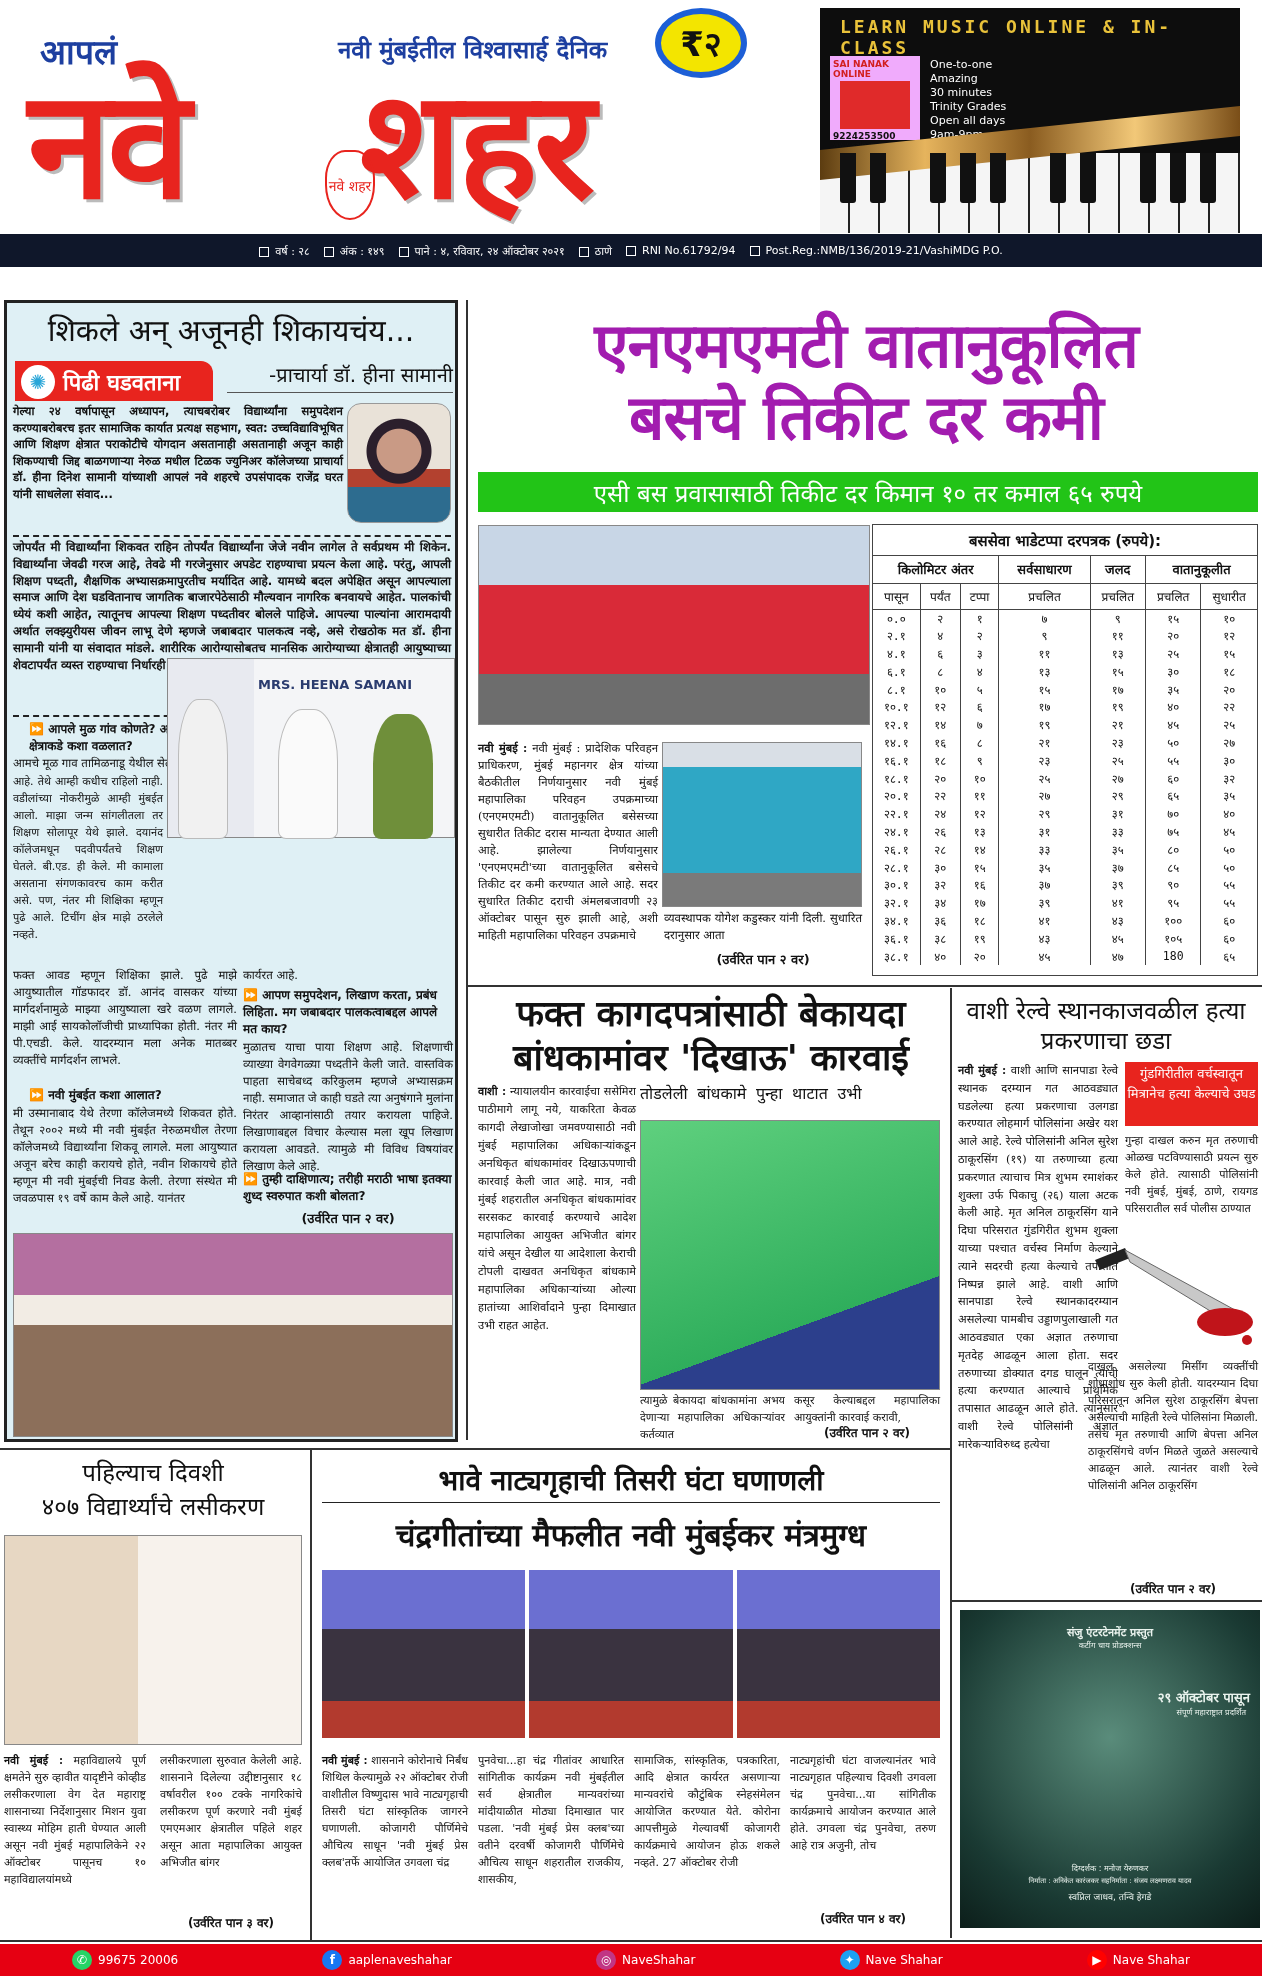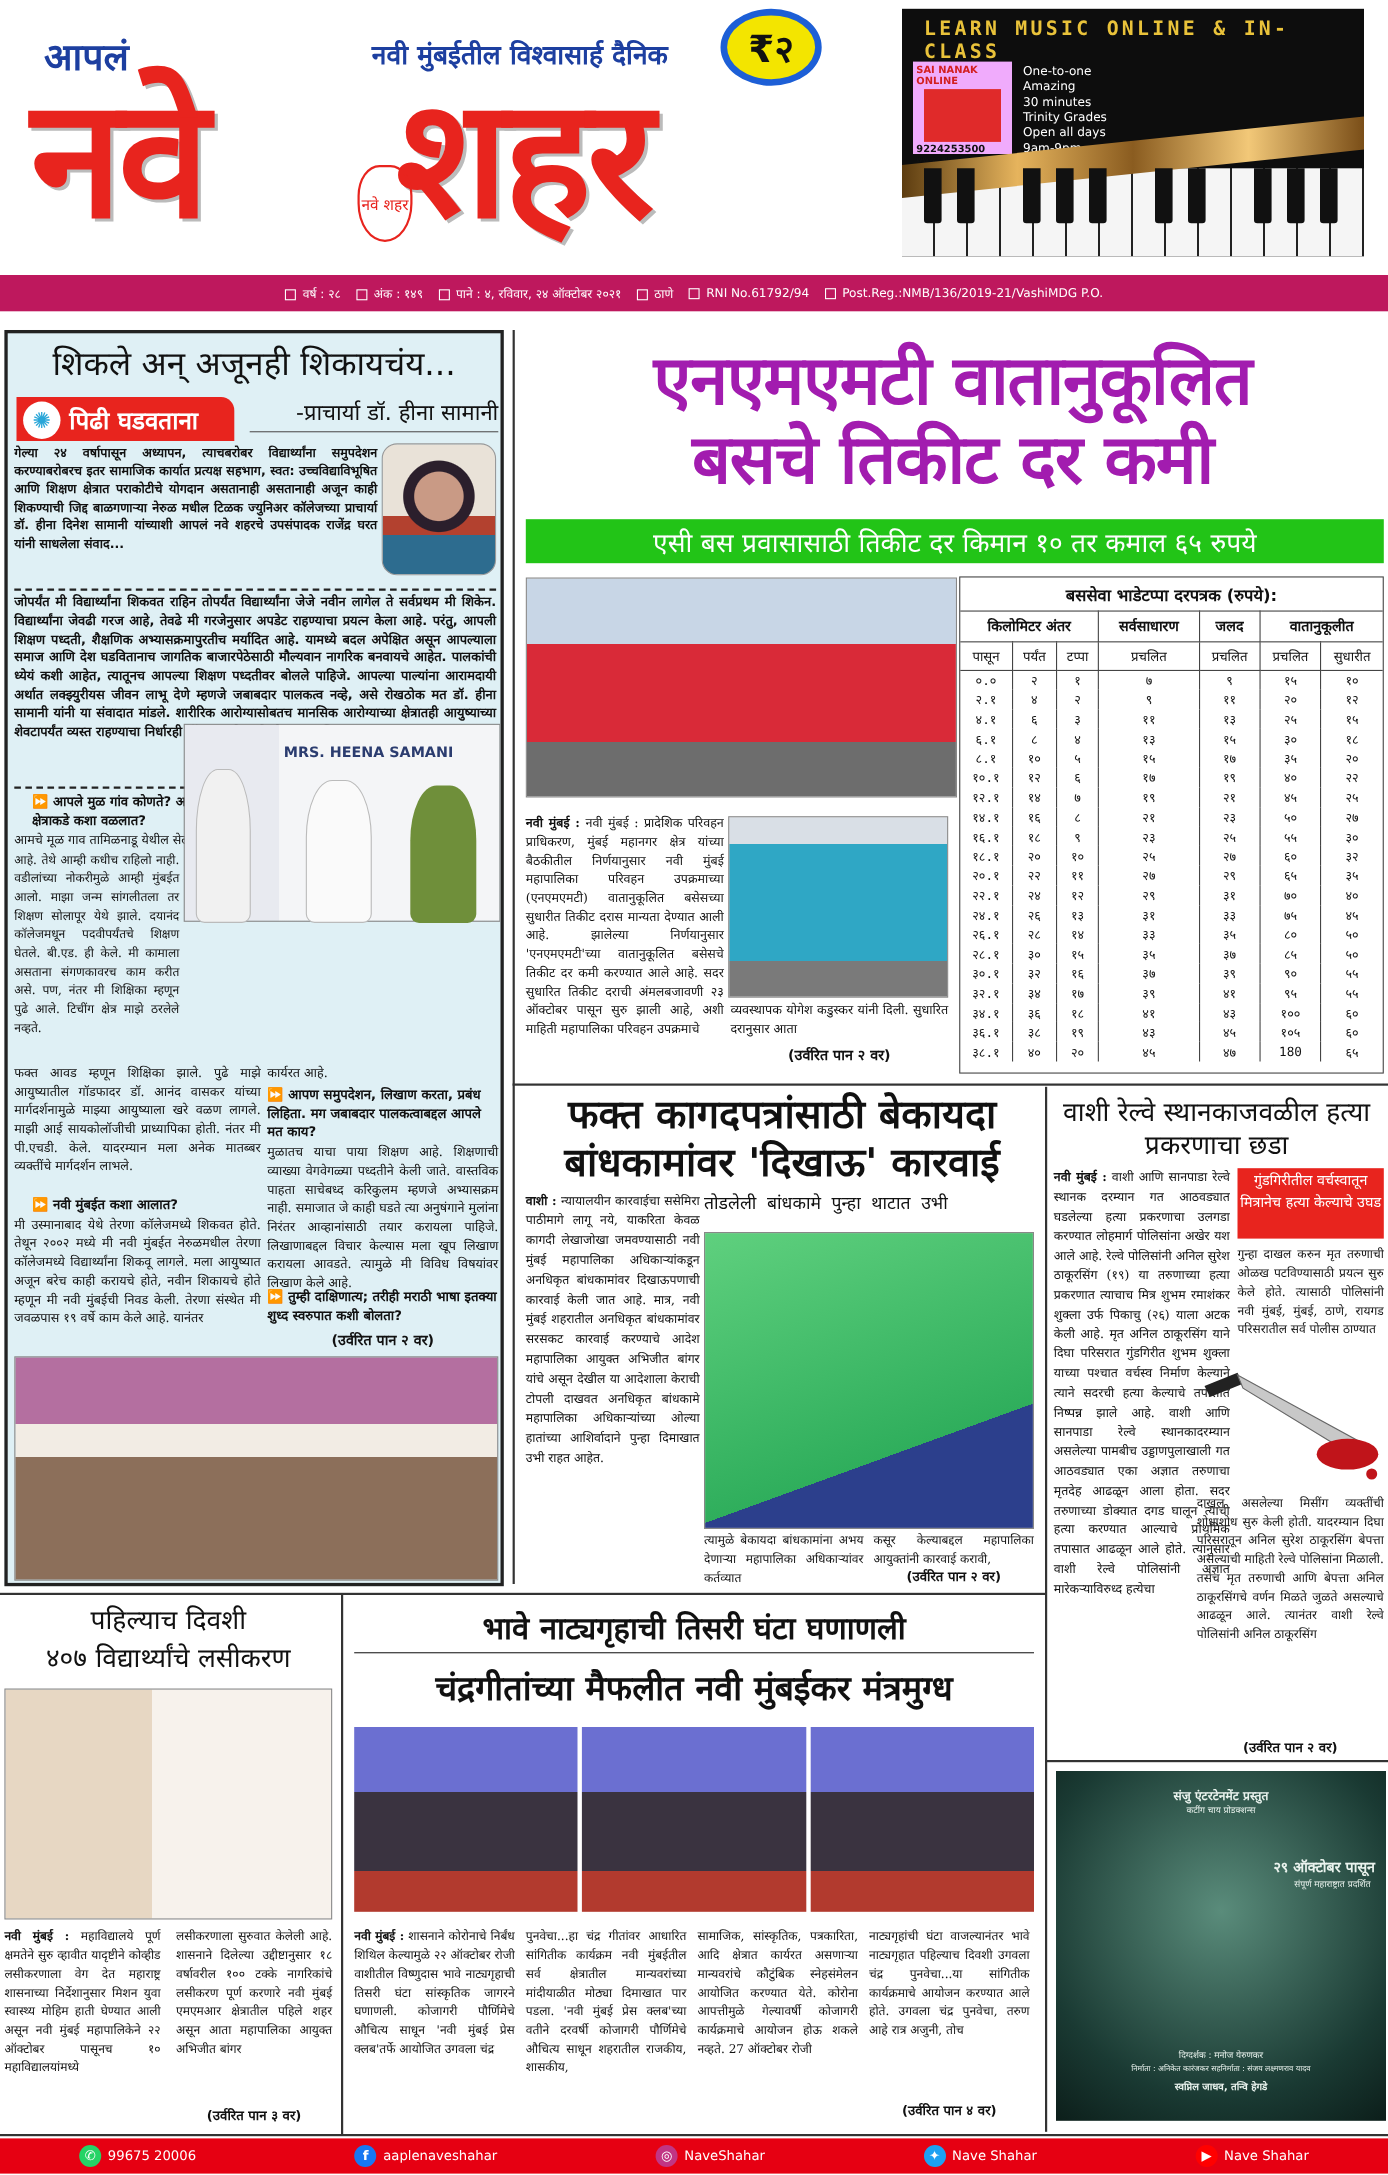--- a/index.html
+++ b/index.html
@@ -13,21 +13,21 @@
 .price{left:655px;top:8px;width:92px;height:70px;border-radius:50%;background:#f3e500;border:6px solid #1d5fd6;font-family:"DejaVu Sans",sans-serif;font-size:34px;font-weight:bold;color:#111;display:flex;align-items:center;justify-content:center}
 .emblem{left:325px;top:150px;width:50px;height:70px;border:2px solid #e8241e;border-radius:40% 40% 50% 50%;color:#e8241e;font-size:14px;display:flex;align-items:center;justify-content:center}
 .ad{left:820px;top:8px;width:420px;height:225px;background:#0d0d0d;overflow:hidden}
 .ad-title{left:20px;top:8px;font-family:"DejaVu Sans Mono",monospace;font-size:18px;color:#e9c23a;font-weight:bold;letter-spacing:3px}
 .ad-logo{left:10px;top:48px;width:90px;height:84px;background:#f0abfc;color:#d21f1f;font-family:"DejaVu Sans",sans-serif;font-size:9px;padding:3px}
 .ad-logo .red{width:70px;height:48px;background:#e02a2a;margin:2px auto}
 .ad-list{left:110px;top:50px;font-family:"DejaVu Sans",sans-serif;font-size:11px;color:#fff;line-height:14px}
 .ad-wave{left:0;top:120px;width:420px;height:30px;background:linear-gradient(90deg,#5c3c10,#e6b45d,#8a5c20,#f2c878,#7a4e18);transform:skewY(-6deg)}
 .keys{left:0;top:145px;width:420px;height:80px;background:repeating-linear-gradient(90deg,#f5f5f5 0 28px,#222 28px 30px)}
 .bkey{top:145px;width:16px;height:50px;background:#111;border-radius:0 0 3px 3px}
-.infobar{left:0;top:250px;width:1262px;height:33px;background:#be185d;color:#fff;font-family:"DejaVu Sans",sans-serif;font-size:11px;display:flex;align-items:center;justify-content:center;gap:14px}
+.infobar{left:0;top:234px;width:1262px;height:33px;background:#0f172a;color:#fff;font-family:"DejaVu Sans",sans-serif;font-size:11px;display:flex;align-items:center;justify-content:center;gap:14px}
 .infobar .box{width:10px;height:10px;border:1.5px solid #fff;display:inline-block;margin-right:6px;vertical-align:middle}
 .left-panel{left:4px;top:300px;width:454px;height:1142px;border:3px solid #222;background:#dff0f5}
 .lp-title{left:0;top:6px;width:448px;text-align:center;font-size:30px;font-family:"DejaVu Sans",sans-serif}
 .lp-badge{left:8px;top:58px;width:198px;height:40px;background:#e8241e;color:#fff;font-family:"DejaVu Sans",sans-serif;font-size:22px;font-weight:bold;display:flex;align-items:center;padding-left:48px;border-radius:0 12px 0 0}
 .lp-badge-icon{left:14px;top:62px;width:34px;height:34px;border-radius:50%;background:#fff;color:#29a6d8;font-size:20px;display:flex;align-items:center;justify-content:center;z-index:2}
 .lp-author{left:220px;top:58px;width:226px;font-family:"DejaVu Sans",sans-serif;font-size:20px;text-align:right;border-bottom:1px solid #555;padding-bottom:4px}
 .intro{left:6px;top:100px;width:330px;font-family:"DejaVu Sans",sans-serif;font-weight:bold;font-size:11.5px;line-height:16.5px;text-align:justify}
 .portrait{left:340px;top:100px;width:104px;height:120px;border-radius:14px;background:radial-gradient(circle at 50% 40%,#c99a85 0 22px,#2b1f2c 23px 32px,transparent 33px),linear-gradient(180deg,#e9e2d8 0 55%,#b3412f 55% 70%,#2d6c8f 70%);border:1px solid #999}
 .dash{left:6px;width:438px;border-top:2px dashed #222}
 .body-bold{left:6px;width:438px;font-family:"DejaVu Sans",sans-serif;font-weight:bold;font-size:11.8px;line-height:16.8px;text-align:justify}
@@ -415,21 +415,21 @@
 <div class="abs cont" style="left:790px;top:1910px;width:146px;font-size:12px">(उर्वरित पान ४ वर)</div>
 
 <div class="abs sec-border" style="left:950px;top:1600px;width:312px;height:2px"></div>
 <div class="abs poster">
   <div style="font-size:11px;margin-top:14px;font-weight:bold">संजु एंटरटेनमेंट प्रस्तुत</div>
   <div style="font-size:8px">कटींग चाय प्रोडक्शन्स</div>
   <div style="position:absolute;right:10px;top:78px;font-size:13px;font-weight:bold">२९ ऑक्टोबर पासून</div>
   <div style="position:absolute;right:14px;top:96px;font-size:8px">संपूर्ण महाराष्ट्रात प्रदर्शित</div>
   <div style="position:absolute;left:0;width:300px;top:252px;font-size:8px">दिग्दर्शक : मनोज येरुणकर</div>
   <div style="position:absolute;left:0;width:300px;top:266px;font-size:7px">निर्माता : अनिकेत कारंजकर   सहनिर्माता : संजय लक्ष्मणराव यादव</div>
-  <div style="position:absolute;left:0;width:300px;top:280px;font-size:9px;font-weight:bold">स्वप्निल जाधव, तन्वि हेगडे</div>
+  <div style="position:absolute;left:0;width:300px;top:280px;font-size:9px;font-weight:normal">स्वप्निल जाधव, तन्वि हेगडे</div>
 </div>
 
 <div class="abs sec-border" style="left:0;top:1940px;width:1262px;height:2px"></div>
 
 <div class="abs footer" id="footer">
     <span><span class="ic" style="background: rgb(37, 211, 102);">✆</span><span>99675 20006</span></span>
     <span><span class="ic" style="background: rgb(24, 119, 242);">f</span><span>aaplenaveshahar</span></span>
     <span><span class="ic" style="background: rgb(193, 53, 132);">◎</span><span>NaveShahar</span></span>
     <span><span class="ic" style="background: rgb(29, 161, 242);">✦</span><span>Nave Shahar</span></span>
     <span><span class="ic" style="background: rgb(255, 0, 0);">▶</span><span>Nave Shahar</span></span>

